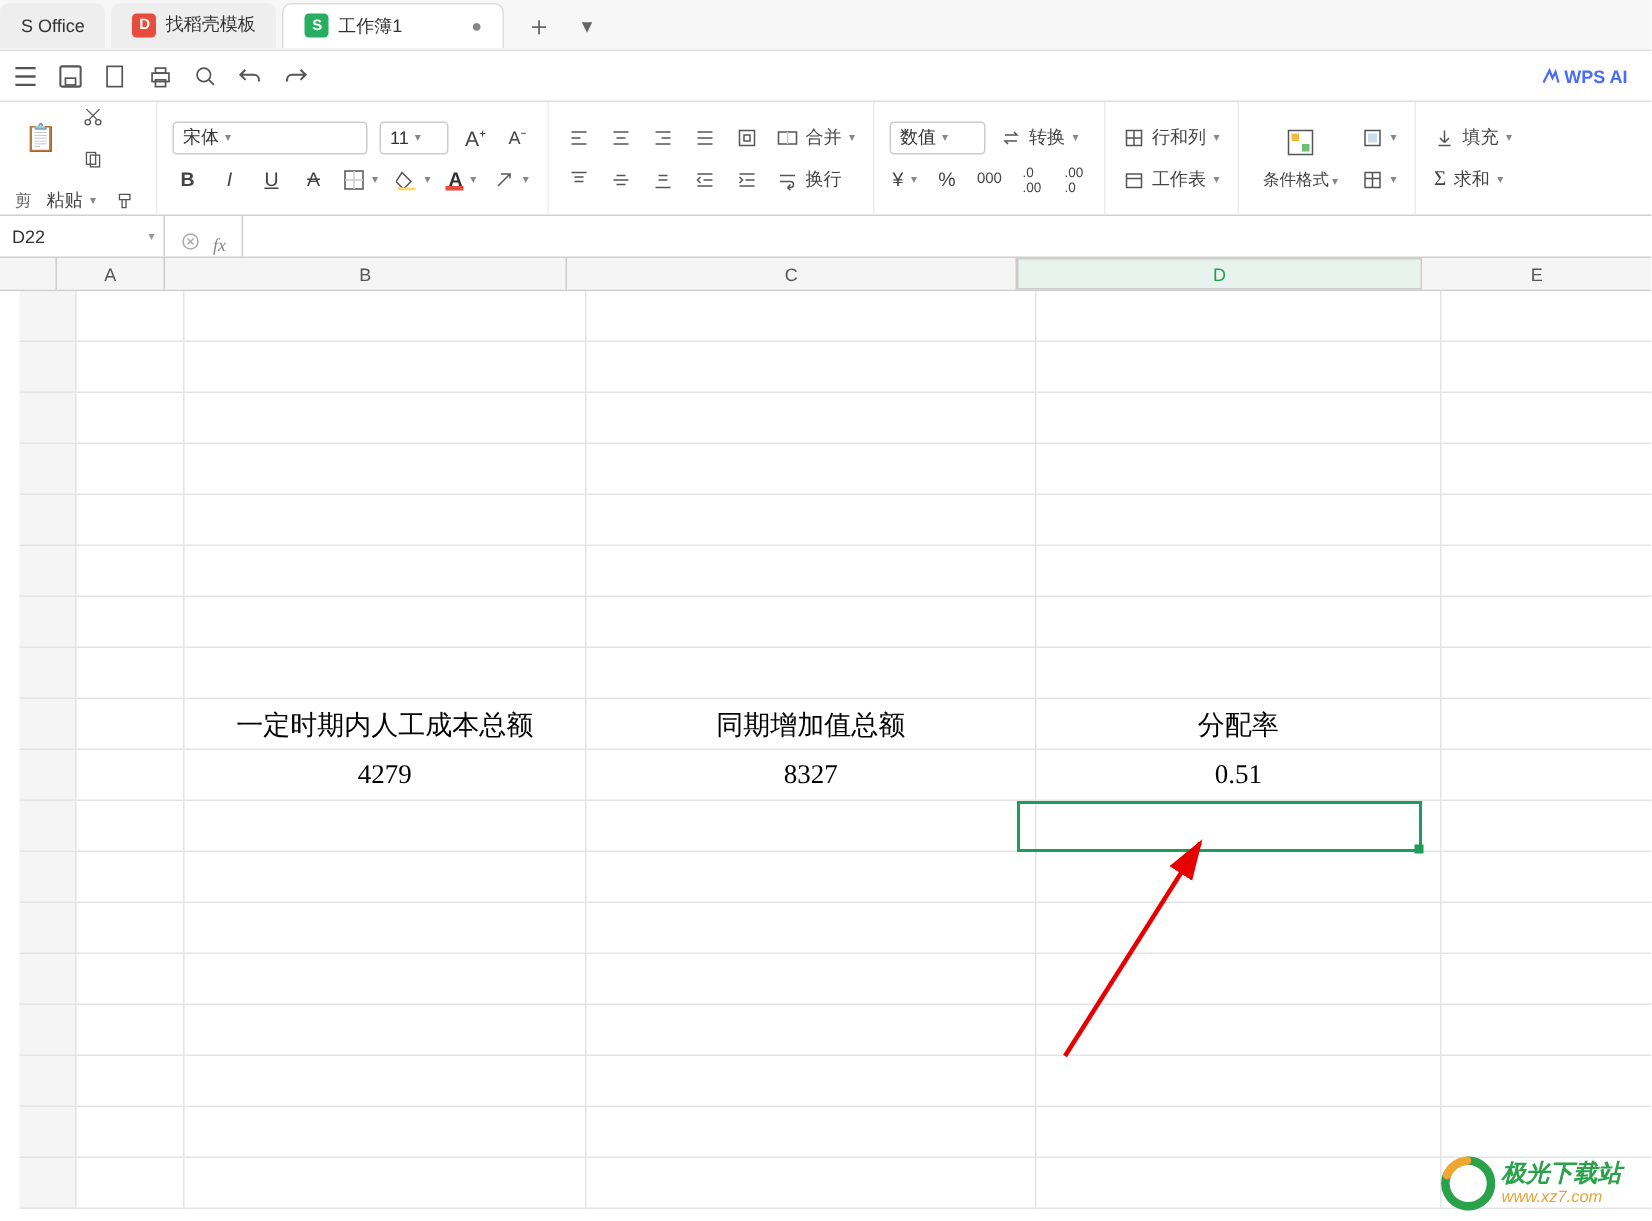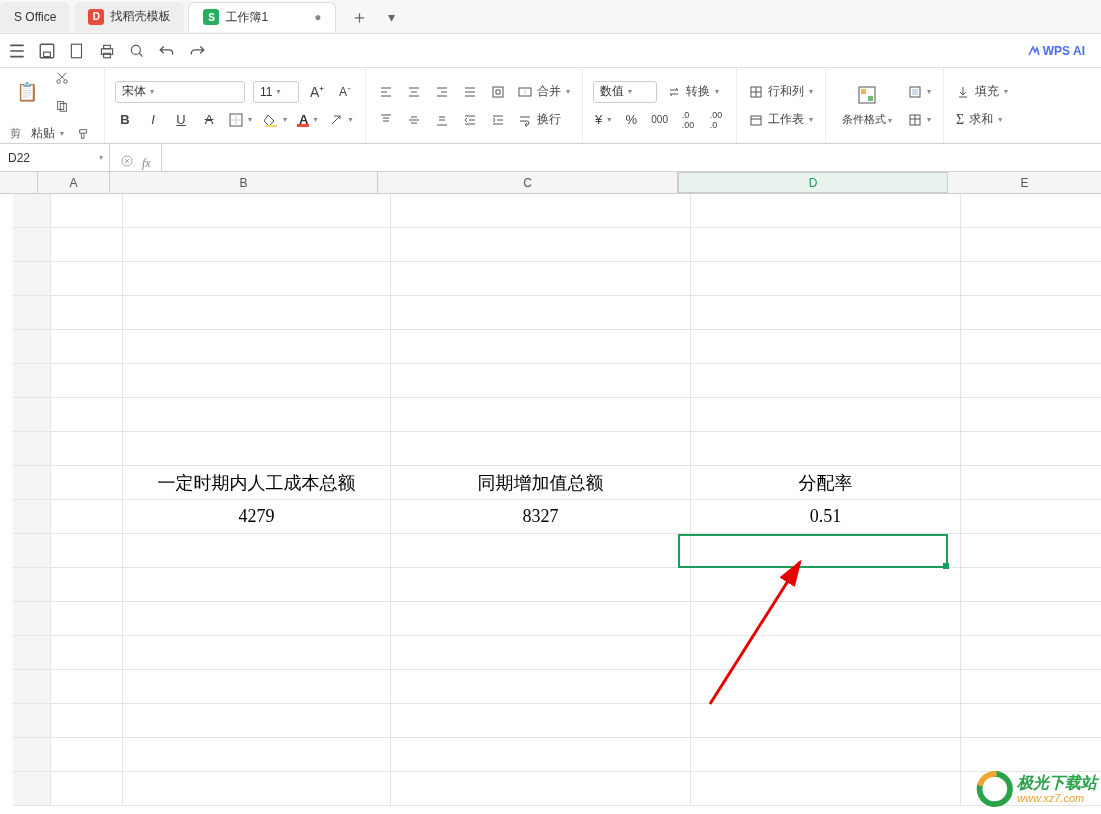--- a/index.html
+++ b/index.html
@@ -57,21 +57,21 @@
   .row { display:flex;height:34px;padding-left:13px; }
   .cell { border-right:1px solid #e4e4e4;border-bottom:1px solid #e4e4e4;display:flex;align-items:center;justify-content:center;font-size:18px;font-family:"SimSun","宋体",serif;color:#000; }
   
   .sel-outline { position:absolute;border:2px solid #1e9c5a;pointer-events:none; }
   .sel-handle { position:absolute;width:6px;height:6px;background:#1e9c5a;right:-3px;bottom:-3px; }
 
   
   .arrow-overlay { position:absolute;pointer-events:none; }
 
   
-  .watermark { position:absolute;right:4px;bottom:6px; display:flex;align-items:center;gap:4px;margin-top:40px;}
+  .watermark { position:absolute;right:20px;bottom:6px; display:flex;align-items:center;gap:4px;margin-top:40px;}
   .watermark .logo { width:38px;height:38px; }
   .watermark .txt { display:flex;flex-direction:column;line-height:1.1; }
   .watermark .cn { font-size:16px;font-weight:700;color:#2aa24a;font-style:italic; }
   .watermark .url { font-size:11px;color:#e7a23a;font-style:italic; }
 
   .caret-down::after{content:"▾";font-size:8px;margin-left:2px;color:#888;}
 </style>
 </head>
 <body>
 

